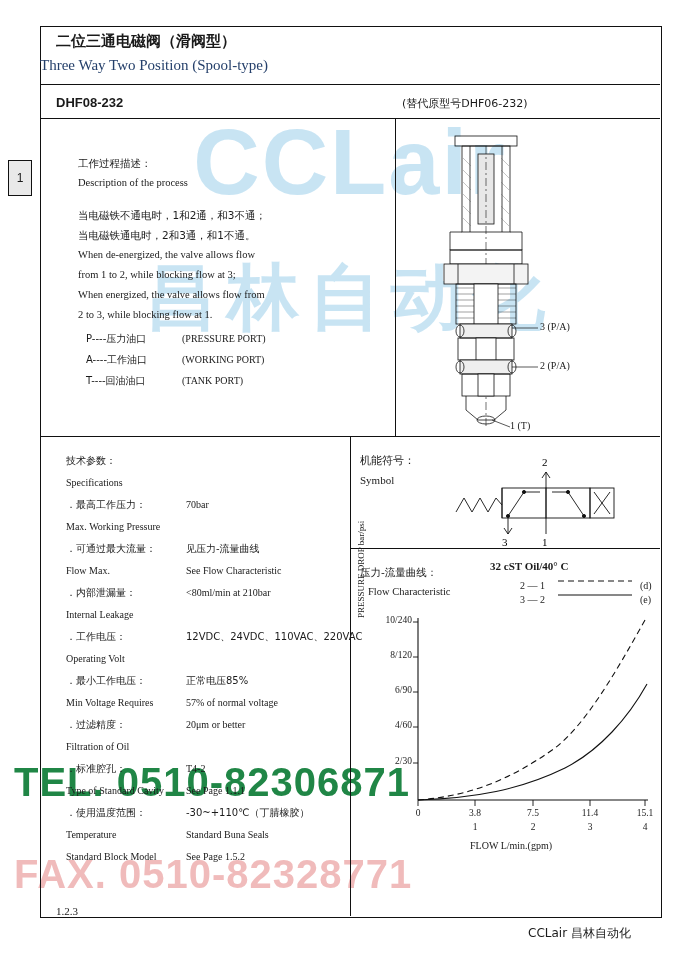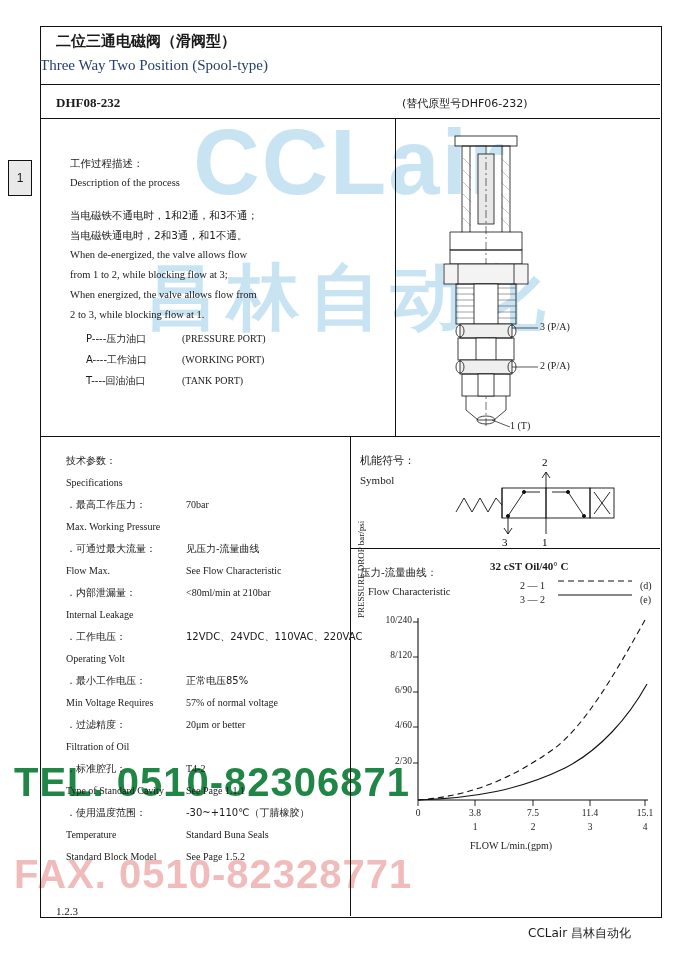--- a/index.html
+++ b/index.html
@@ -46,28 +46,28 @@
   .tab{
     position:absolute;left:8px;top:160px;width:22px;height:34px;
     border:1px solid #111;background:#e9e9e9;
     font-family:"Liberation Sans", sans-serif;font-size:12px;
     display:flex;align-items:center;justify-content:center;
   }
 
   .t-cn{font-family:"DejaVu Sans", sans-serif;}
   .title-cn{position:absolute;left:56px;top:32px;font-size:15px;font-weight:bold;}
   .title-en{position:absolute;left:40px;top:57px;font-size:15px;color:#25406b;}
-  .model{position:absolute;left:56px;top:95px;font-size:13px;font-weight:bold;font-family:Liberation Serif, serif;}
+  .model{position:absolute;left:56px;top:95px;font-size:13px;font-weight:bold;font-family:Liberation Sans, sans-serif;}
   .altmodel{position:absolute;left:402px;top:96px;font-size:11px;}
 
   
   .desc{position:absolute;left:70px;top:153px;width:300px;font-size:10.5px;line-height:20px;}
   .desc .cn{font-family:"DejaVu Sans", sans-serif;font-size:10.5px;}
   .desc .en{font-size:10.5px;}
-  .desc .row{height:20px;white-space:nowrap;}
+  .desc .row{height:20px;white-space:nowrap;margin-left:8px;}
   .ports{position:absolute;left:86px;top:328px;font-size:10px;line-height:21px;}
   .ports .p{white-space:nowrap;}
   .ports .code{display:inline-block;width:96px;font-family:"DejaVu Sans",sans-serif;}
 
   
   .drawing{position:absolute;left:400px;top:128px;width:250px;height:300px;}
   .lbl{position:absolute;font-size:10px;font-family:"Liberation Serif",serif;}
 
   
   .spec{position:absolute;left:66px;top:450px;width:300px;font-size:10px;line-height:22px;}

